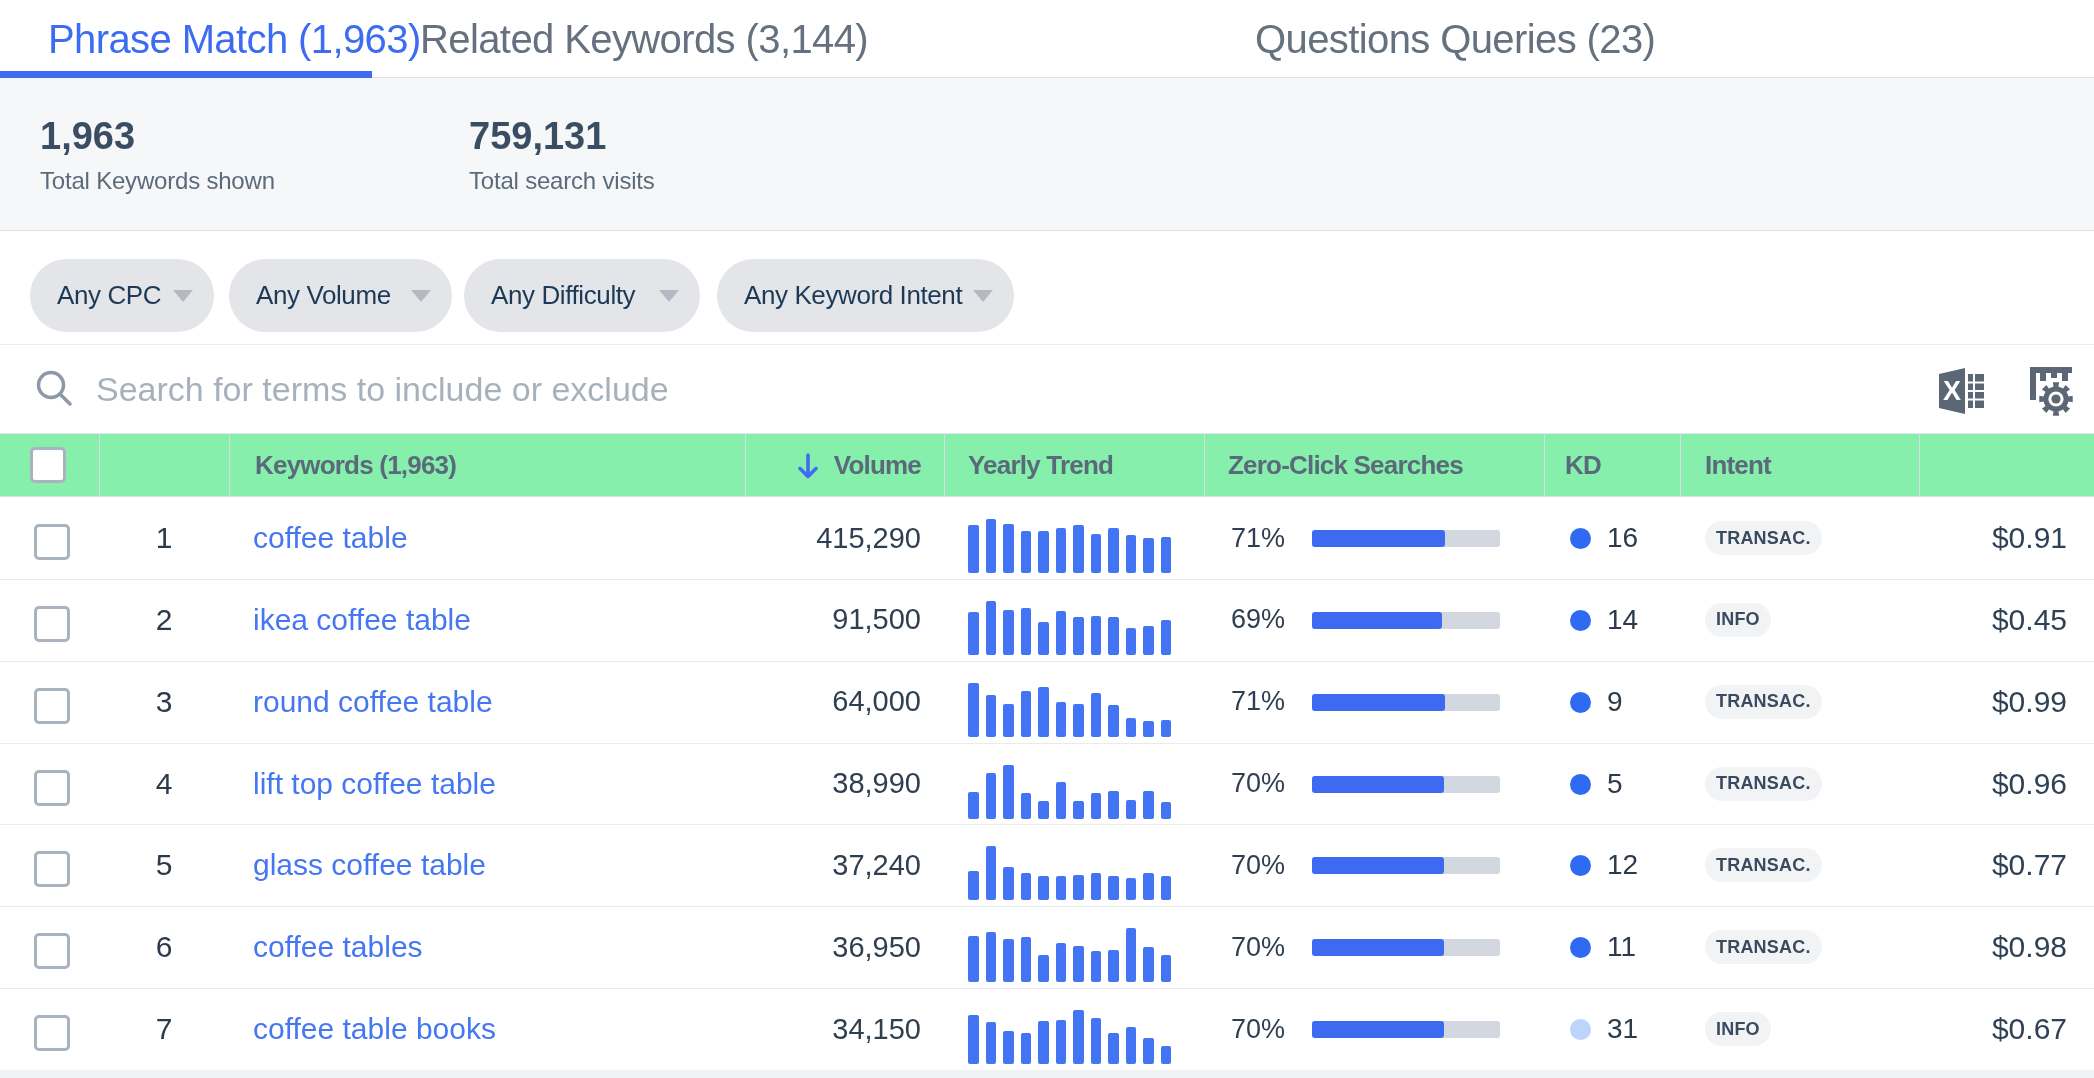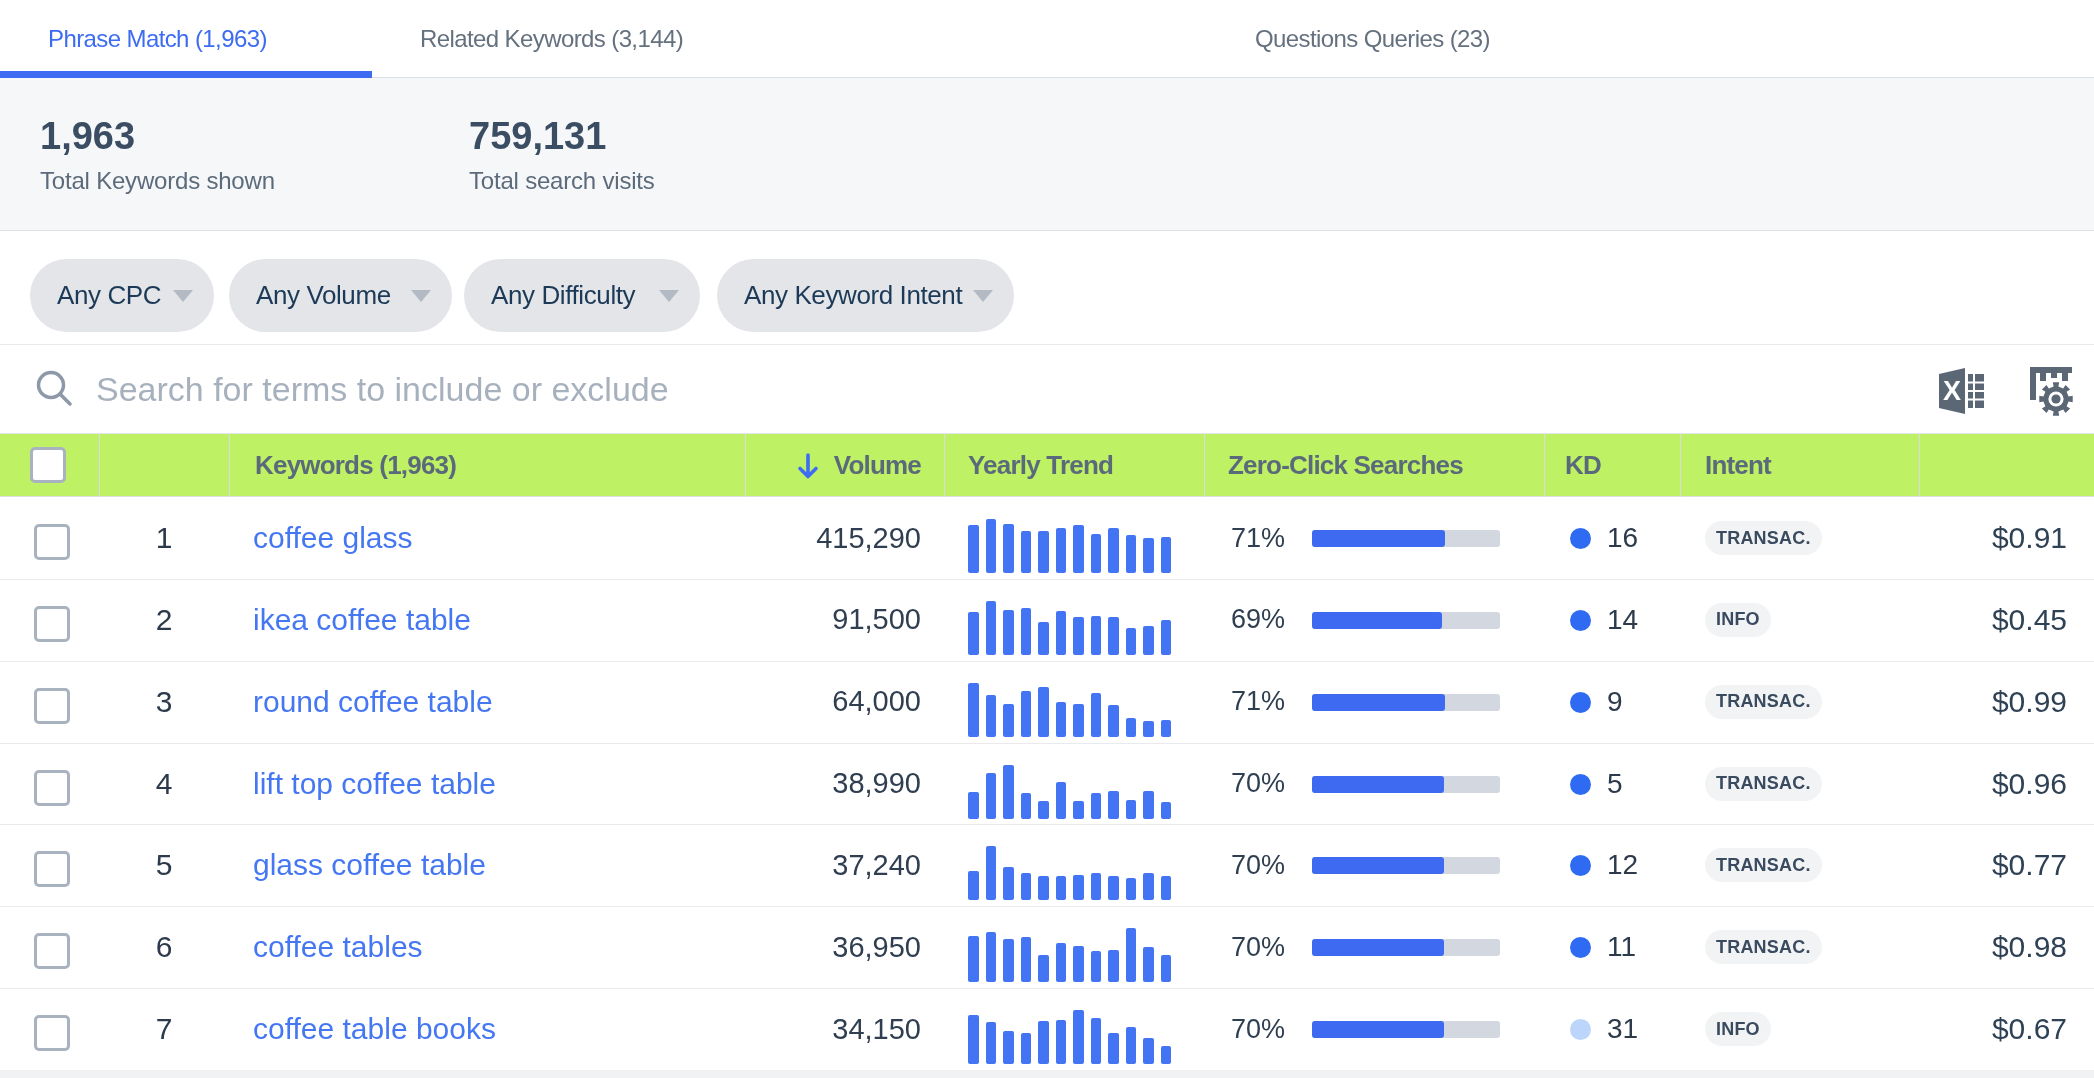--- a/index.html
+++ b/index.html
@@ -1,42 +1,42 @@
 <!DOCTYPE html>
 <html><head>
 <meta charset="utf-8">
 <style>
 * { margin:0; padding:0; box-sizing:border-box; }
 html,body { width:2094px; height:1078px; background:#fff; font-family:"Liberation Sans", sans-serif; overflow:hidden; position:relative; }
 .abs { position:absolute; }
 
 
 .tabs { position:absolute; left:0; top:0; width:2094px; height:78px; background:#fff; border-bottom:1px solid #dcdfe4; }
-.tab { position:absolute; top:0; height:78px; display:flex; align-items:center; font-size:24px; letter-spacing:-0.6px; font-weight:500; color:#65717f; }
+.tab { position:absolute; top:0; height:78px; display:flex; align-items:center; font-size:40px; letter-spacing:-0.6px; font-weight:500; color:#65717f; }
 .tab.active { color:#3d6cf2; }
 .underline { position:absolute; left:0; top:71px; width:372px; height:7px; background:#3d6cf2; }
 
 
 .stats { position:absolute; left:0; top:78px; width:2094px; height:153px; background:#f6f7f8; border-bottom:1px solid #dfe2e7; }
 .stat { position:absolute; top:0; }
 .stat .num { font-size:38px; font-weight:bold; color:#3a4d62; margin-top:39px; line-height:38px; }
 .stat .lbl { font-size:24px; letter-spacing:-0.2px; color:#5c6b7c; margin-top:10px; line-height:31px; }
 
 
 .filters { position:absolute; left:0; top:232px; width:2094px; height:113px; background:#fff; border-bottom:1px solid #e8ebee; }
 .pill { position:absolute; top:27px; height:73px; background:#e3e5e8; border-radius:37px; font-size:26px; letter-spacing:-0.4px; font-weight:500; color:#1c3a57; white-space:nowrap; }
 .pill span.t { position:absolute; left:27px; top:0; height:73px; display:flex; align-items:center; }
 .pill .caret { position:absolute; right:21px; top:31px; width:0; height:0; border-left:10px solid transparent; border-right:10px solid transparent; border-top:12px solid #b3bac4; }
 
 
 .searchrow { position:absolute; left:0; top:346px; width:2094px; height:88px; background:#fff; border-bottom:1px solid #e3e6ea; }
 .ph { position:absolute; left:96px; top:24px; font-size:34px; color:#a7b1be; }
 
 
-.thead { position:absolute; left:0; top:434px; width:2094px; height:63px; background:#bef264; border-bottom:1px solid #dbdee3; }
+.thead { position:absolute; left:0; top:434px; width:2094px; height:63px; background:#86efac; border-bottom:1px solid #dbdee3; }
 .thead .vline { position:absolute; top:0; width:1px; height:63px; background:#d9dde2; }
 .hcell { position:absolute; top:0; height:63px; display:flex; align-items:center; font-size:26px; letter-spacing:-0.8px; font-weight:bold; color:#5b6a7b; }
 .cb { border:3px solid #a9b3c0; border-radius:5px; background:#fff; }
 
 
 .row { position:absolute; left:0; width:2094px; height:82px; background:#fff; }
 .sep { position:absolute; left:0; width:2094px; height:1px; background:#e8eaed; }
 .row .cbx { position:absolute; left:34px; top:27px; width:36px; height:36px; }
 .row .idx { position:absolute; left:99px; top:0; width:130px; height:82px; display:flex; align-items:center; justify-content:center; font-size:30px; color:#2c3a4b; }
 .row .kw { position:absolute; left:253px; top:0; height:82px; display:flex; align-items:center; font-size:30px; color:#4577f2; }
@@ -128,21 +128,21 @@
   <div class="hcell" style="left:968px;">Yearly Trend</div>
   <div class="hcell" style="left:1228px;">Zero-Click Searches</div>
   <div class="hcell" style="left:1565px;">KD</div>
   <div class="hcell" style="left:1705px;">Intent</div>
 </div>
 
 <div id="rows">
     <div class="row" style="top:497.0px;">
     <div class="cbx cb"></div>
     <div class="idx">1</div>
-    <div class="kw">coffee glass</div>
+    <div class="kw">coffee table</div>
     <div class="vol">415,290</div>
     <div class="trend">
         <i style="height:48px"></i>
         <i style="height:54px"></i>
         <i style="height:49px"></i>
         <i style="height:42px"></i>
         <i style="height:42px"></i>
         <i style="height:45px"></i>
         <i style="height:48px"></i>
         <i style="height:39px"></i>

